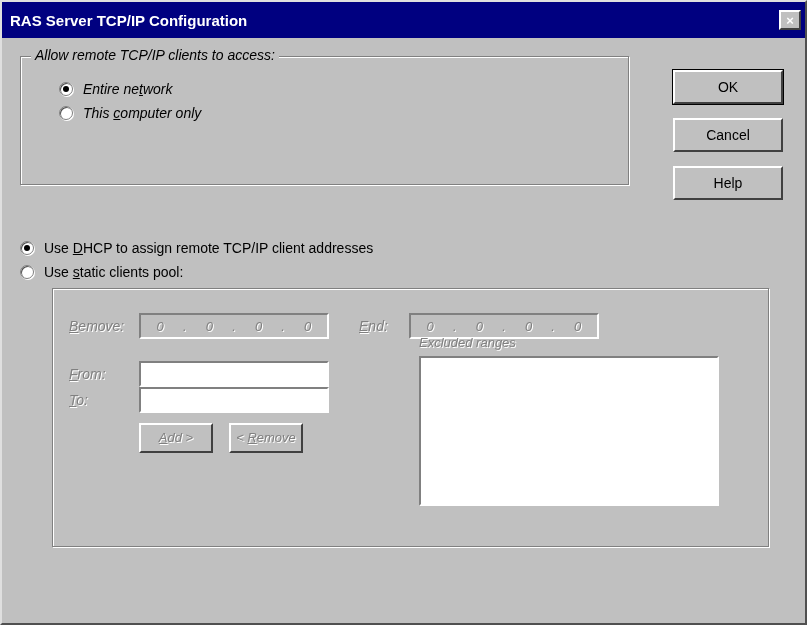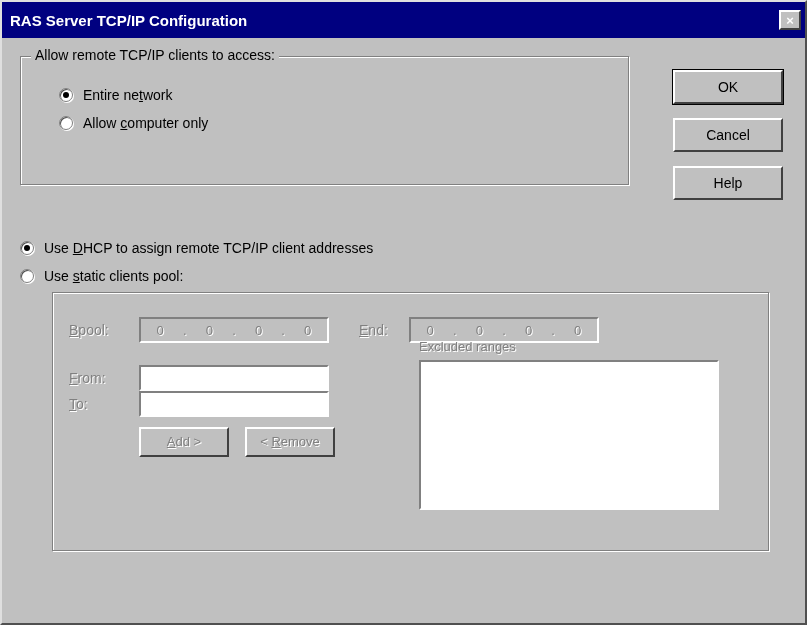--- a/index.html
+++ b/index.html
@@ -73,37 +73,38 @@
   .btn.default {
     box-shadow: 0 0 0 1px #000;
   }
   .groupbox {
     border: 1px solid #808080;
     border-right-color: #fff;
     border-bottom-color: #fff;
     box-shadow: inset -1px -1px 0 #808080, inset 1px 1px 0 #fff;
     padding: 18px 16px 12px 16px;
     position: relative;
+    font-style: italic;
   }
   .group-legend {
     position: absolute;
     top: -10px;
     left: 10px;
     background: #c0c0c0;
     padding: 0 4px;
     font-size: 14px;
   }
   .access-group {
     width: 610px;
     height: 130px;
   }
   .radio-row {
     display: flex;
     align-items: center;
-    margin: 12px 0 8px 22px;
+    margin: 6px 0 8px 22px;
     font-size: 14px;
   }
   .radio {
     width: 14px;
     height: 14px;
     border-radius: 50%;
     background: #fff;
     border: 1px solid #808080;
     box-shadow: inset 1px 1px 0 #505050, 1px 1px 0 #fff;
     margin-right: 10px;
@@ -160,21 +161,21 @@
     background: #fff;
   }
   .listbox {
     border: 2px solid;
     border-color: #808080 #fff #fff #808080;
     background: #fff;
     width: 300px;
     height: 150px;
   }
   .smallbtn {
-    width: 90px;
+    width: 74px;
     height: 30px;
     background: #c0c0c0;
     border: 2px solid;
     border-color: #fff #404040 #404040 #fff;
     text-align: center;
     line-height: 26px;
     font-size: 13px;
   }
   .grid {
     display: grid;
@@ -205,21 +206,21 @@
       <span class="group-legend">Allow remote TCP/IP clients to access:</span>
       <div class="radio-row">
         <span class="radio checked"></span>
         <span>
           <span>Entire ne</span><span class="under">t</span><span>work</span>
         </span>
       </div>
       <div class="radio-row">
         <span class="radio"></span>
         <span>
-          <span>Allow </span><span class="under">c</span><span>omputer only</span>
+          <span>This </span><span class="under">c</span><span>omputer only</span>
         </span>
       </div>
     </div>
 
     <div class="lower">
       <div class="radio-row" style="margin-left:0">
         <span class="radio checked"></span>
         <span>
           <span>Use </span><span class="under">D</span><span>HCP to assign remote TCP/IP client addresses</span>
         </span>
@@ -228,21 +229,21 @@
         <span class="radio"></span>
         <span>
           <span>Use </span><span class="under">s</span><span>tatic clients pool:</span>
         </span>
       </div>
 
       <div class="groupbox pool-group">
 
         <div class="row ip-row">
           <span class="label disabled-text">
-            <span></span><span class="under">B</span><span>pool:</span>
+            <span></span><span class="under">B</span><span>emove:</span>
           </span>
           <span class="ipbox">
             <span>0</span>
               <span class="dot">.</span>
               <span>0</span>
               <span class="dot">.</span>
               <span>0</span>
               <span class="dot">.</span>
               <span>0</span>
           </span>

